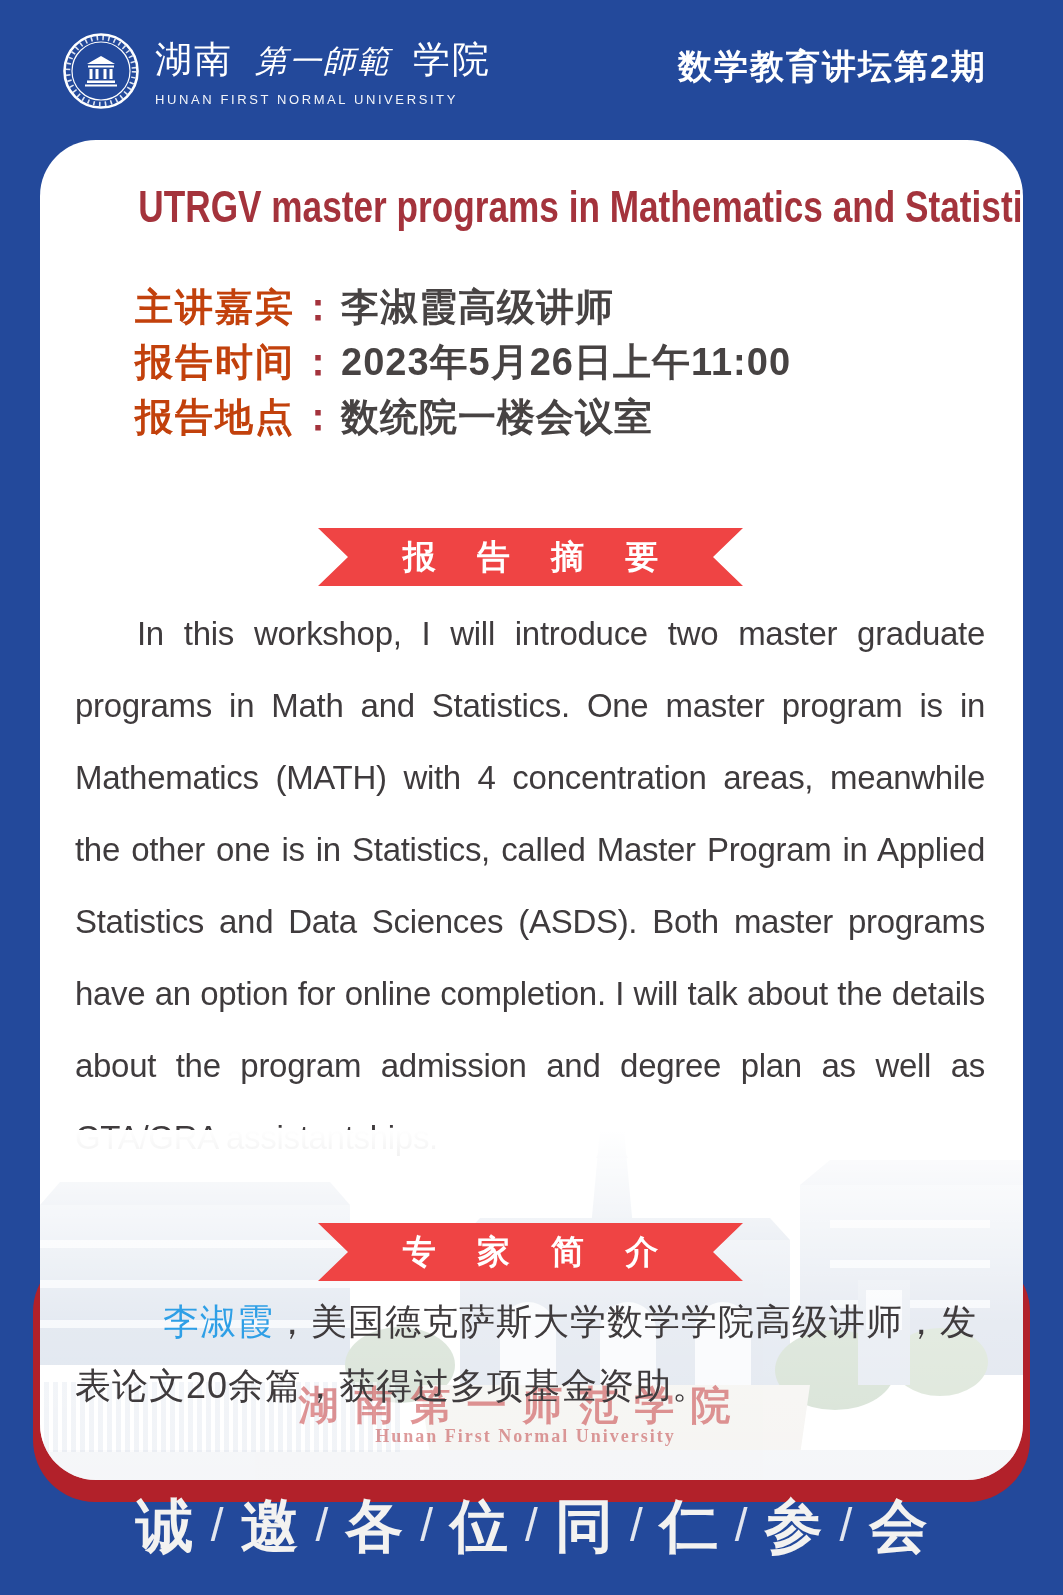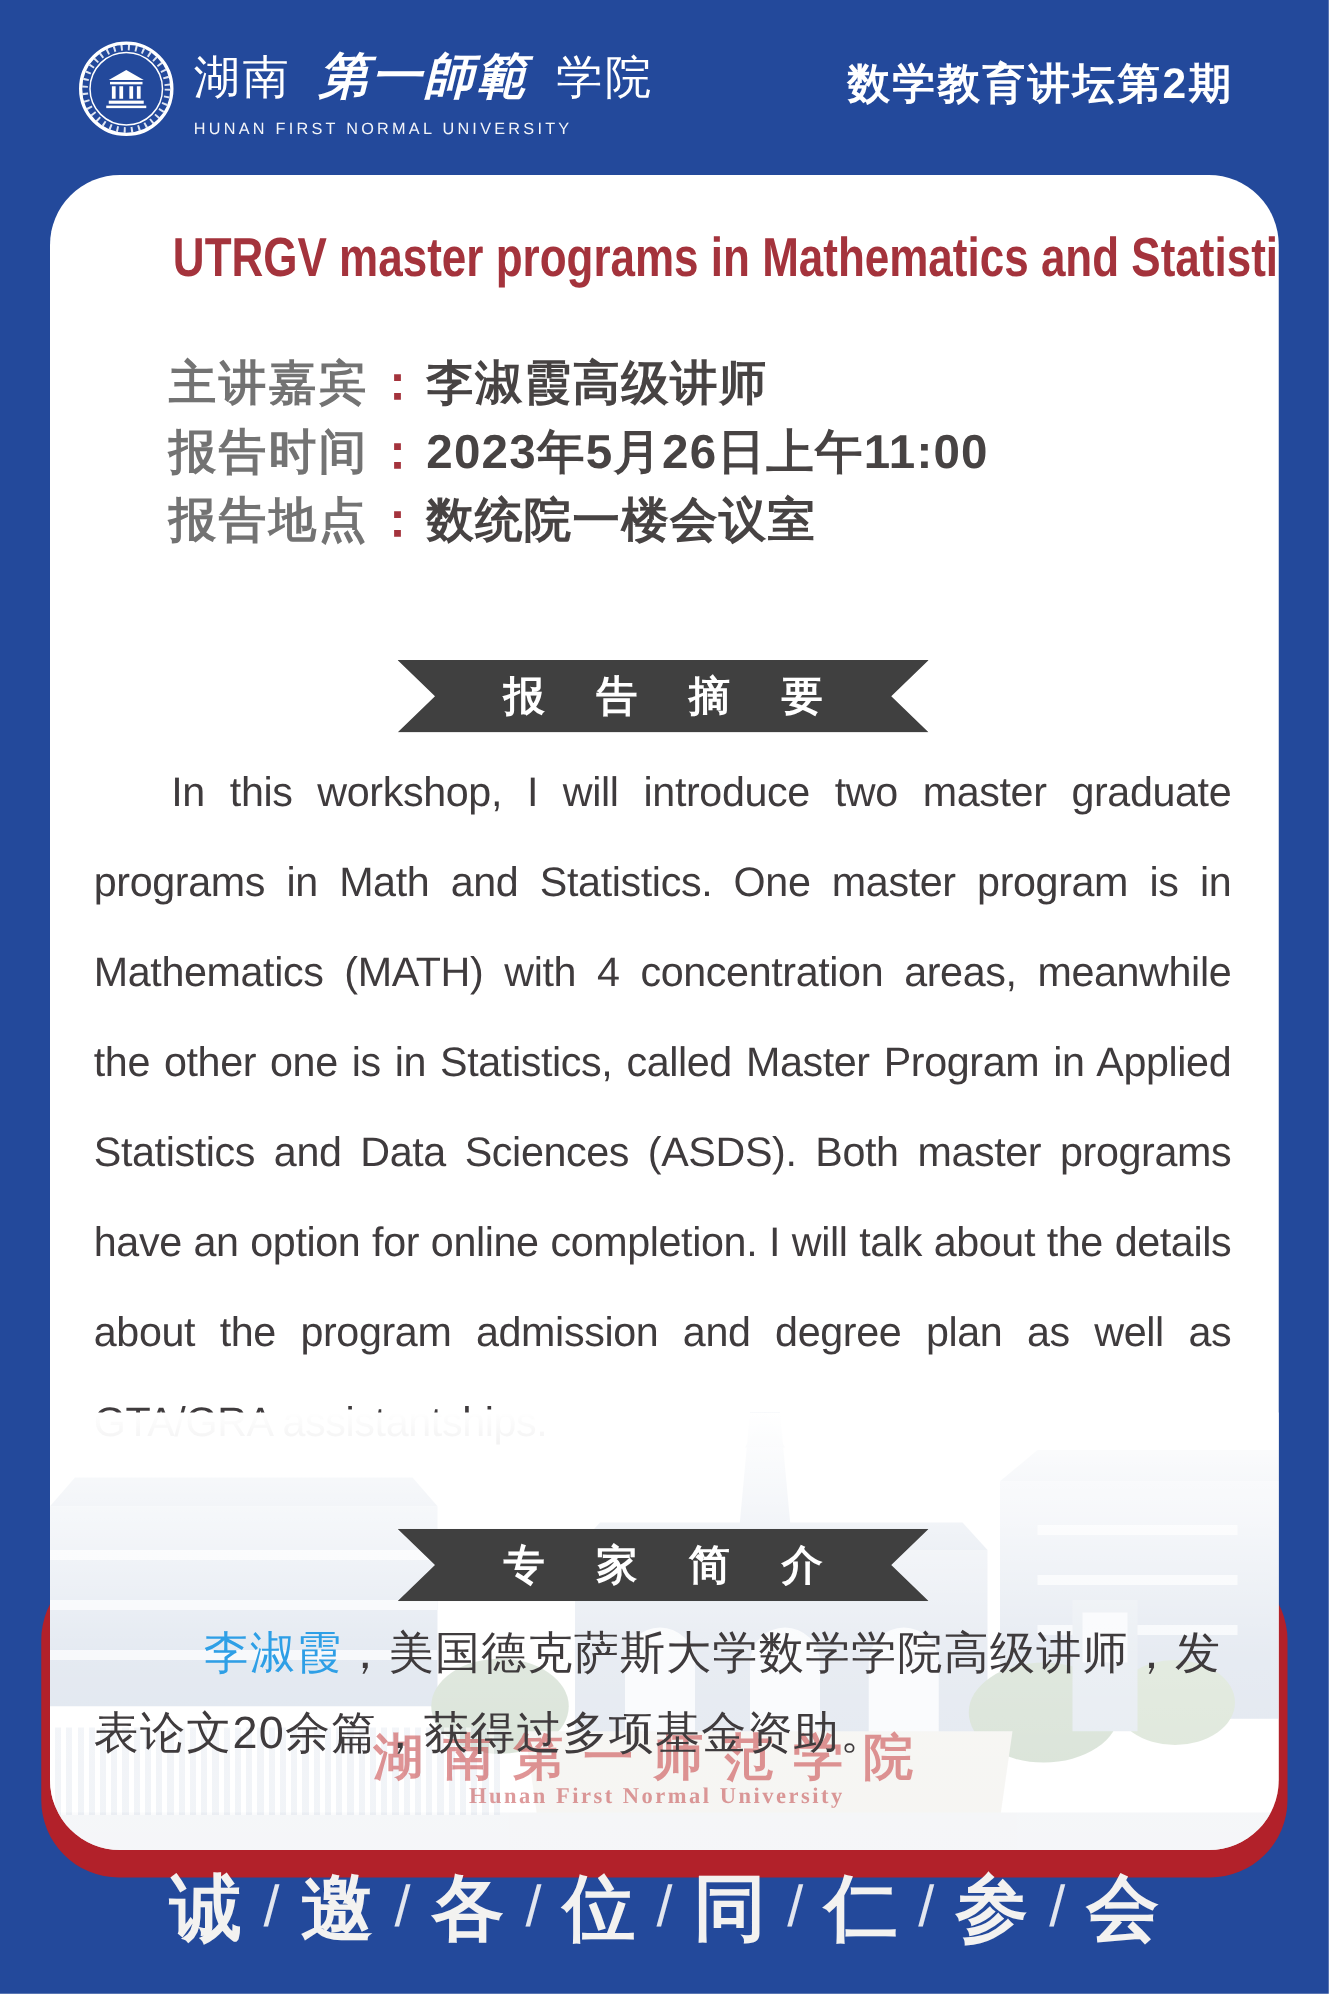--- a/index.html
+++ b/index.html
@@ -9,21 +9,21 @@
     background:#23499b;
     overflow:hidden;
     font-family:"Liberation Sans", sans-serif;
   }
 
   
   .header { position:absolute; top:0; left:0; width:100%; height:140px; }
   .logo-group { position:absolute; left:62px; top:32px; display:flex; align-items:center; gap:15px; }
   .logo-seal { width:78px; height:78px; }
   .uni-text .cn { color:#ffffff; font-size:37px; letter-spacing:2px; display:flex; align-items:baseline; gap:22px; }
-  .uni-text .cn .script { font-family:"Liberation Serif", serif; font-style:italic; font-weight:bold; font-size:40px; }
+  .uni-text .cn .script { font-family:"Liberation Serif", serif; font-style:italic; font-weight:normal; font-size:32px; }
   .uni-text .en { color:#ffffff; font-size:13px; letter-spacing:2.6px; margin-top:7px; opacity:.95; }
   .forum-title { position:absolute; right:76px; top:44px; color:#ffffff; font-size:34px; font-weight:bold; letter-spacing:2px; white-space:nowrap; }
 
   
   .red-card {
     position:absolute; left:33px; top:1250px; width:997px; height:252px;
     background:#b2212a; border-radius:62px;
   }
   .white-card {
     position:absolute; left:40px; top:140px; width:983px; height:1340px;
@@ -31,28 +31,28 @@
   }
 
   .card-title {
     position:absolute; top:42px; left:0; width:100%;
     text-align:center; color:#a4333c; font-weight:bold; font-size:44px;
     white-space:nowrap; transform:scaleX(.80); transform-origin:center;
   }
 
   .info-block { position:absolute; top:140px; left:95px; }
   .info-row { display:flex; align-items:baseline; font-size:38px; font-weight:bold; line-height:55px; white-space:nowrap; }
-  .info-label { color:#737373; letter-spacing:2px; }
+  .info-label { color:#c2410c; letter-spacing:2px; }
   .info-colon { color:#a4333c; margin:0 4px; }
   .info-value { color:#474343; letter-spacing:1px; }
 
   
   .ribbon {
     position:absolute; left:278px; width:425px; height:58px;
-    background:#404040;
+    background:#ef4444;
     clip-path:polygon(0 0, 100% 0, calc(100% - 30px) 50%, 100% 100%, 0 100%, 30px 50%);
     display:flex; align-items:center; justify-content:center;
     color:#ffffff; font-size:33px; font-weight:bold;
     letter-spacing:16px; text-indent:16px; white-space:nowrap;
     z-index:3;
   }
   .ribbon-abstract { top:388px; }
   .ribbon-bio { top:1083px; }
 
   

